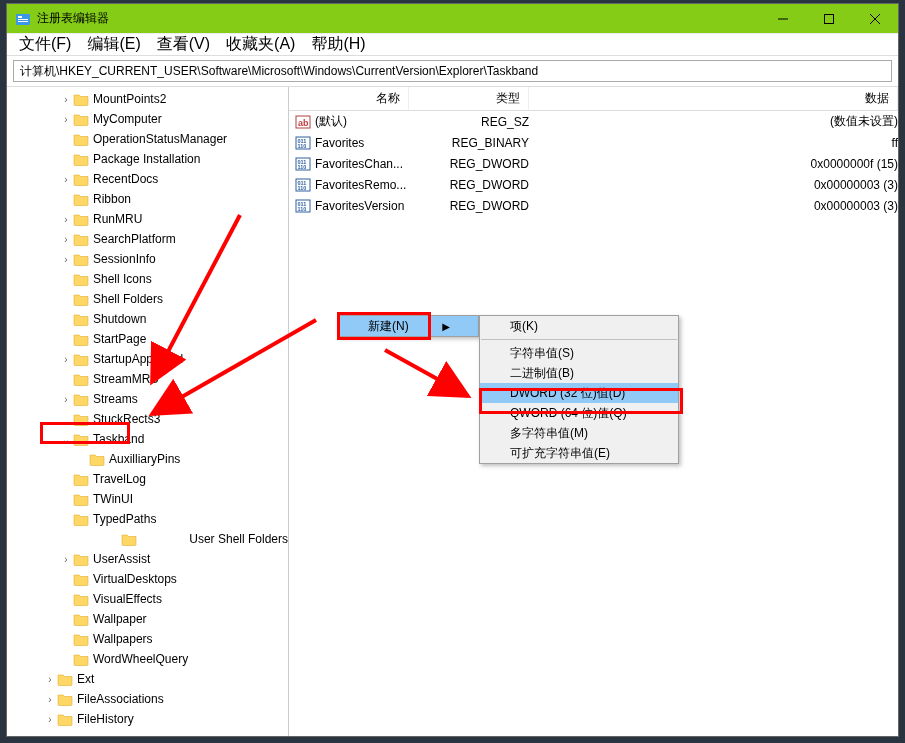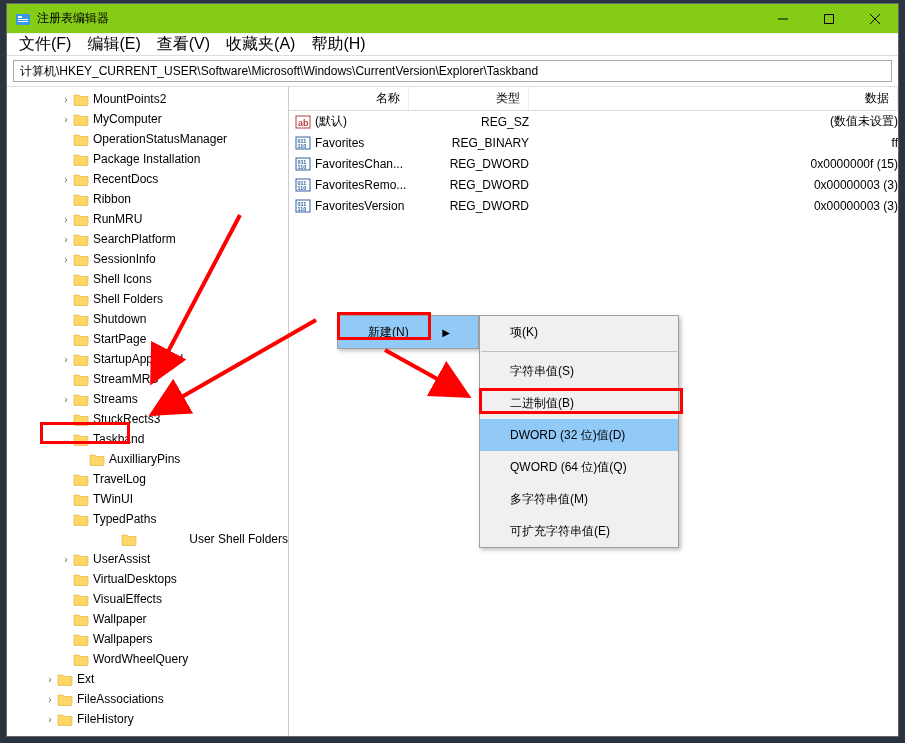--- a/index.html
+++ b/index.html
@@ -28,21 +28,21 @@
   .col-type { width: 120px; }
   .col-data { flex: 1; }
   .list-body { font-size: 12px; }
   .list-row { display: flex; height: 21px; align-items: center; cursor: default; }
   .lr-name { width: 120px; padding-left: 6px; display: flex; align-items: center; overflow: hidden; text-overflow: ellipsis; white-space: nowrap; }
   .lr-type { width: 120px; padding-left: 8px; }
   .lr-data { flex: 1; padding-left: 8px; }
   .val-icon { width: 16px; height: 16px; margin-right: 4px; flex-shrink: 0; }
   
   .ctx-menu { position: absolute; background: #f0f0f0; border: 1px solid #a0a0a0; box-shadow: 2px 2px 4px rgba(0,0,0,0.25); font-size: 12px; }
-  .ctx-item { height: 32px; display: flex; align-items: center; padding: 0 28px 0 30px; white-space: nowrap; cursor: default; }
+  .ctx-item { height: 20px; display: flex; align-items: center; padding: 0 28px 0 30px; white-space: nowrap; cursor: default; }
   .ctx-item.hover { background: #91c9f7; }
   .ctx-sep { height: 1px; background: #c0c0c0; margin: 3px 1px; }
   .ctx-arrow { margin-left: auto; padding-left: 20px; font-size: 10px; }
   
   .hl { position: absolute; border: 3px solid #ff0000; pointer-events: none; }
   
   .arrow-svg { position: absolute; pointer-events: none; }
   
   ::-webkit-scrollbar { width: 17px; height: 17px; }
   ::-webkit-scrollbar-track { background: #f0f0f0; }

